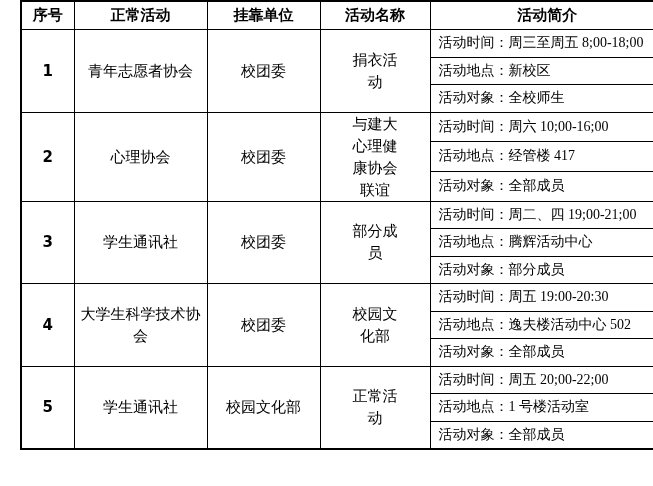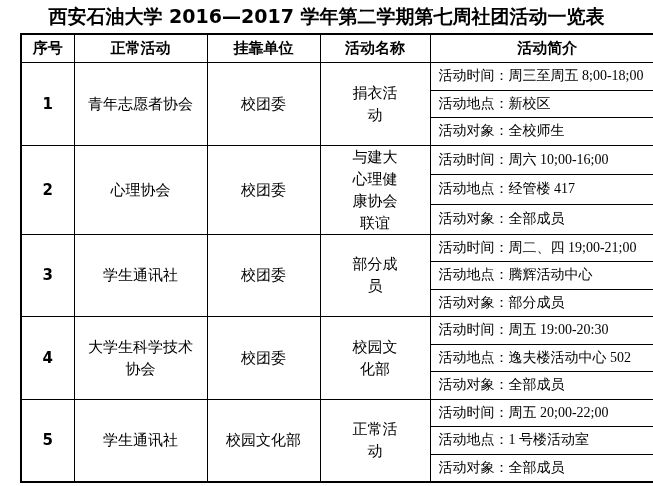--- a/index.html
+++ b/index.html
@@ -49,38 +49,37 @@
   td {
     font-size: 15px;
     text-align: center;
     line-height: 22px;
   }
   td.c-index {
     font-family: "DejaVu Sans", sans-serif;
     font-weight: bold;
     font-size: 15px;
   }
-  td.c-club { padding: 0 10px; }
+  td.c-club { padding: 0 2px; }
   td.c-activity { padding: 0 25px; }
   td.c-brief {
     text-align: left;
     font-size: 14px;
     height: 26.5px;
     padding: 0 3px 0 8px;
     line-height: 18px;
     white-space: nowrap;
     overflow: hidden;
   }
 </style>
 </head>
 <body>
 
 <div class="page">
 
-  <div class="doc-title">西安石油大学 2016—2017 学年第二学期第七周社团活动一览表</div>
 
   <table class="activity-table">
     <colgroup>
       <col style="width:53px">
       <col style="width:133px">
       <col style="width:113px">
       <col style="width:110px">
       <col style="width:235px">
     </colgroup>
     <thead>

